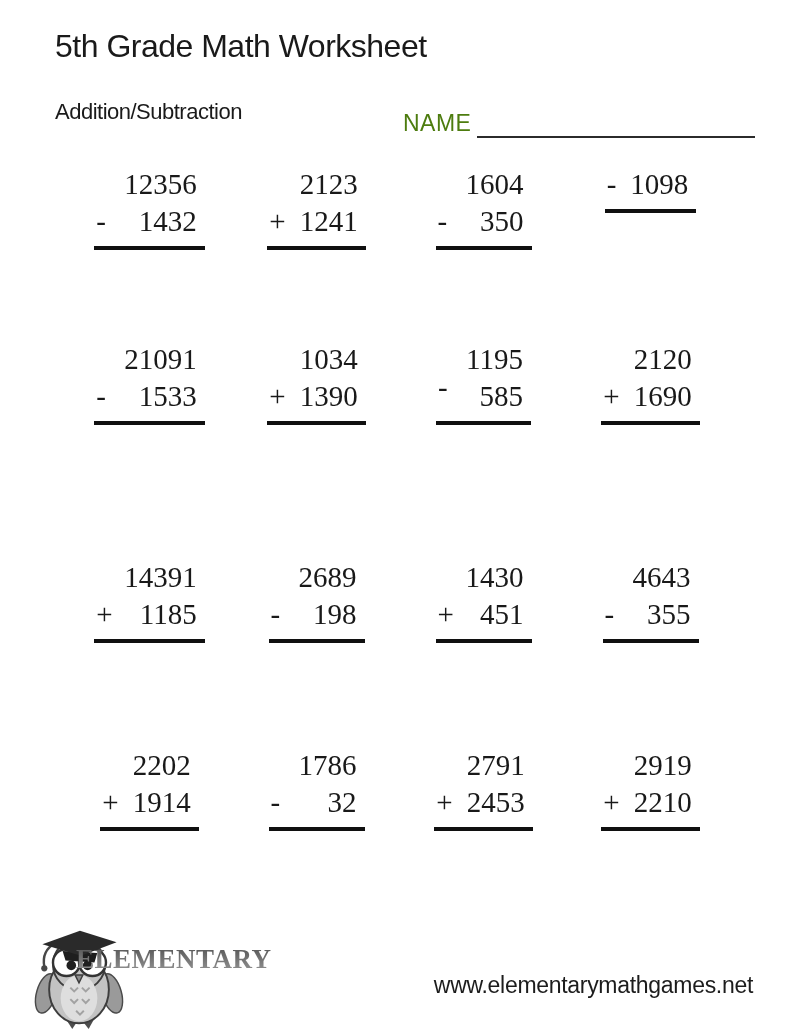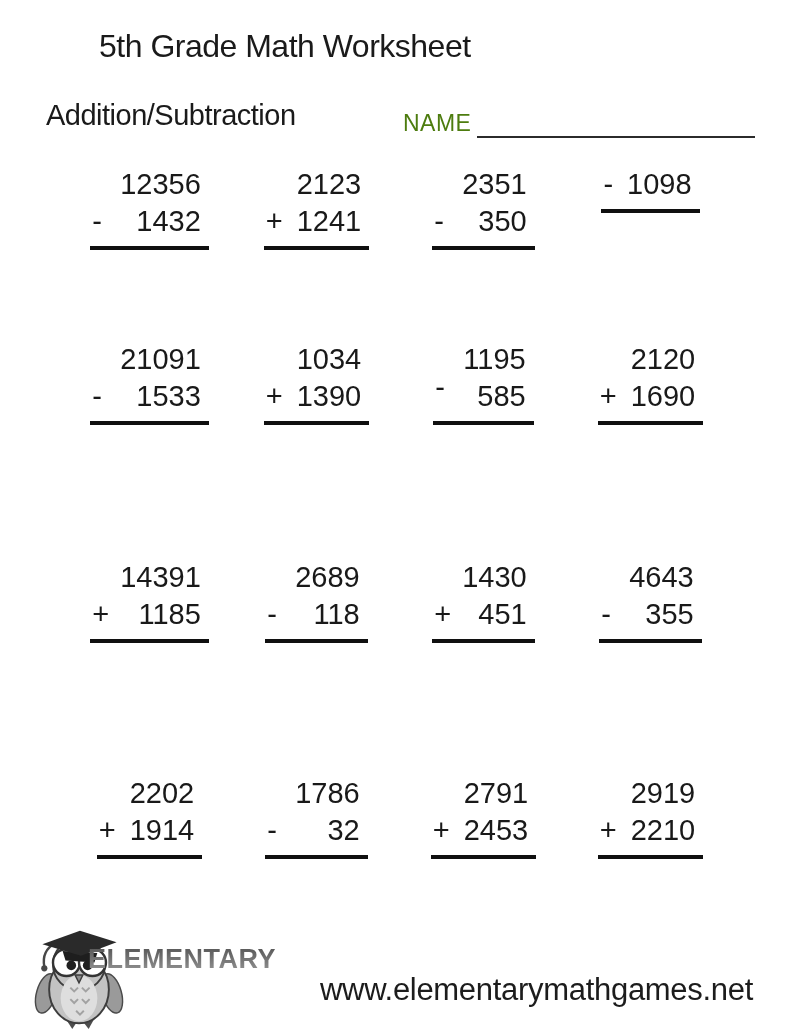--- a/index.html
+++ b/index.html
@@ -6,25 +6,25 @@
   .page{
     position:relative;
     width:800px;height:1035px;
     background:#ffffff;
     font-family:"Liberation Sans", sans-serif;
     color:#161616;
     overflow:hidden;
   }
   .title{
     position:absolute;left:55px;top:28px;
-    font-size:32px;letter-spacing:-0.5px;color:#1a1a1a;margin-left:44px;
+    font-size:32px;letter-spacing:-0.5px;color:#1a1a1a;
   }
   .subtitle{
-    position:absolute;left:46px;top:99px;
-    font-size:29px;letter-spacing:-0.5px;color:#1a1a1a;
+    position:absolute;left:55px;top:99px;
+    font-size:22px;letter-spacing:-0.5px;color:#1a1a1a;
   }
   .name-block{
     position:absolute;left:403px;top:108px;width:352px;
     display:flex;align-items:flex-end;
   }
   .name-label{
     font-size:23px;letter-spacing:0.5px;color:#4d7c0f;line-height:30px;
   }
   .name-line{
     flex:1;height:28px;margin-left:6px;
@@ -32,45 +32,45 @@
   }
   
   .prow{
     position:absolute;left:66px;width:668px;
     display:grid;grid-template-columns:repeat(4,167px);
     justify-items:center;align-items:start;
   }
   .prow.r0{top:166px;}
   .prow.r1{top:341px;}
   .prow.r2{top:559px;}
-  .prow.r3{top:775px;}
+  .prow.r3{top:747px;}
   .problem{
     border-bottom:4px solid #101010;
-    font-family:Liberation Sans, sans-serif;
+    font-family:Liberation Serif, serif;
     font-size:29px;line-height:37px;color:#191919;
   }
   .p-top{text-align:right;padding-right:8px;margin-left:30px;}
   .p-bottom{display:flex;justify-content:space-between;align-items:baseline;
     padding:0 8px 6px 2px;}
   .p-op{margin-right:14px;}
   .p-op.raised{position:relative;top:-9px;}
   
   .owl{position:absolute;left:26px;top:924px;width:106px;height:106px;}
   .logo-text{
-    position:absolute;left:88px;top:944px;
-    font-family:Liberation Sans, sans-serif;
+    position:absolute;left:76px;top:944px;
+    font-family:Liberation Serif, serif;
     font-weight:bold;line-height:31px;font-size:27px;letter-spacing:0.5px;
     color:#6a6a6a;
     background:linear-gradient(#4f4f4f,#9b9b9b);
     -webkit-background-clip:text;background-clip:text;
     -webkit-text-fill-color:transparent;
   }
   .website{
     position:absolute;right:47px;top:972px;
-    font-size:31px;color:#1c1c1c;letter-spacing:-0.3px;
+    font-size:23px;color:#1c1c1c;letter-spacing:-0.3px;
   }
 </style>
 </head>
 <body>
 
 <div class="page">
 
   <div class="title">5th Grade Math Worksheet</div>
 
   <div class="subtitle">Addition/Subtraction</div>
@@ -89,21 +89,21 @@
         </div>
       </div>
       <div class="problem">
         <div class="p-top">2123</div>
         <div class="p-bottom">
           <span class="p-op">+</span>
           <span class="p-operand">1241</span>
         </div>
       </div>
       <div class="problem">
-        <div class="p-top">2351</div>
+        <div class="p-top">1604</div>
         <div class="p-bottom">
           <span class="p-op">-</span>
           <span class="p-operand">350</span>
         </div>
       </div>
       <div class="problem">
         <div class="p-bottom">
           <span class="p-op">-</span>
           <span class="p-operand">1098</span>
         </div>
@@ -144,21 +144,21 @@
         <div class="p-top">14391</div>
         <div class="p-bottom">
           <span class="p-op">+</span>
           <span class="p-operand">1185</span>
         </div>
       </div>
       <div class="problem">
         <div class="p-top">2689</div>
         <div class="p-bottom">
           <span class="p-op">-</span>
-          <span class="p-operand">118</span>
+          <span class="p-operand">198</span>
         </div>
       </div>
       <div class="problem">
         <div class="p-top">1430</div>
         <div class="p-bottom">
           <span class="p-op">+</span>
           <span class="p-operand">451</span>
         </div>
       </div>
       <div class="problem">

